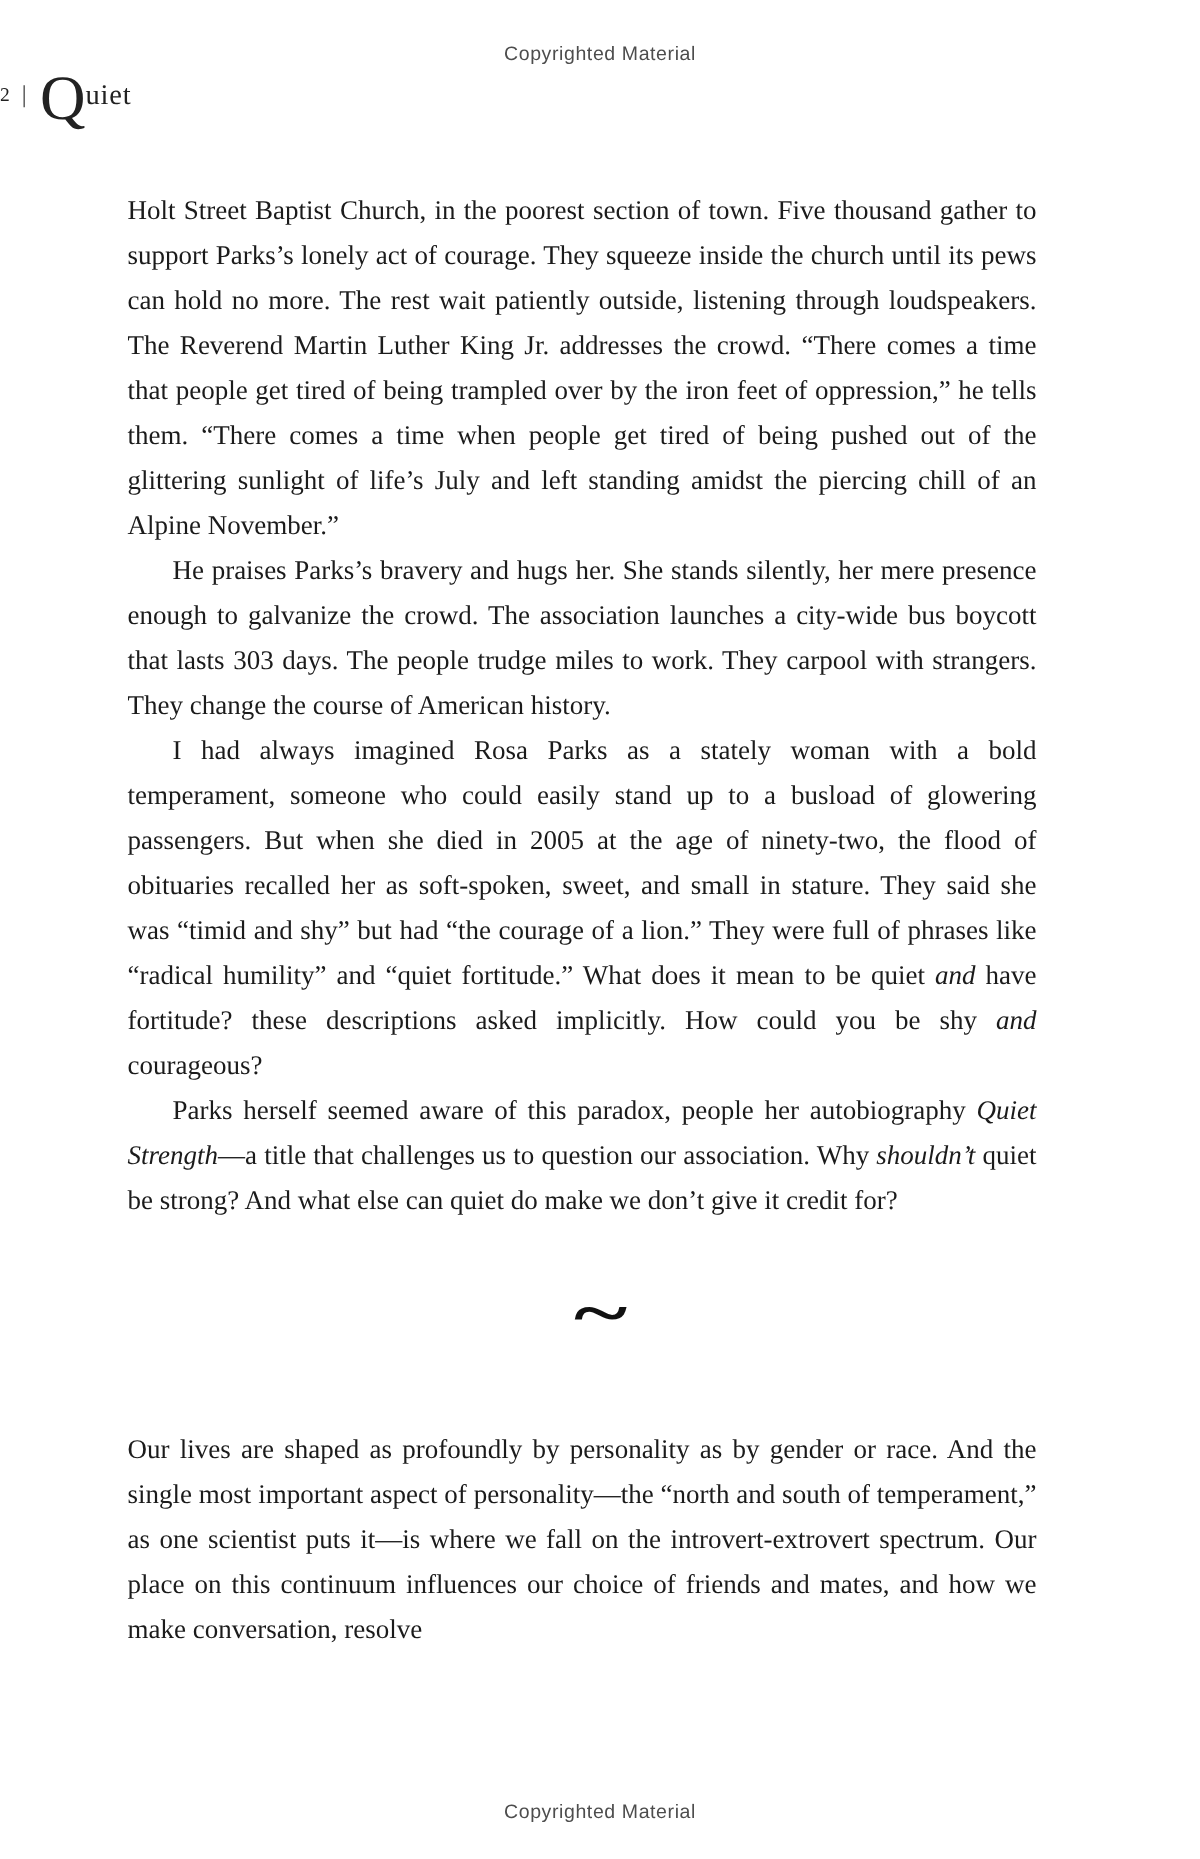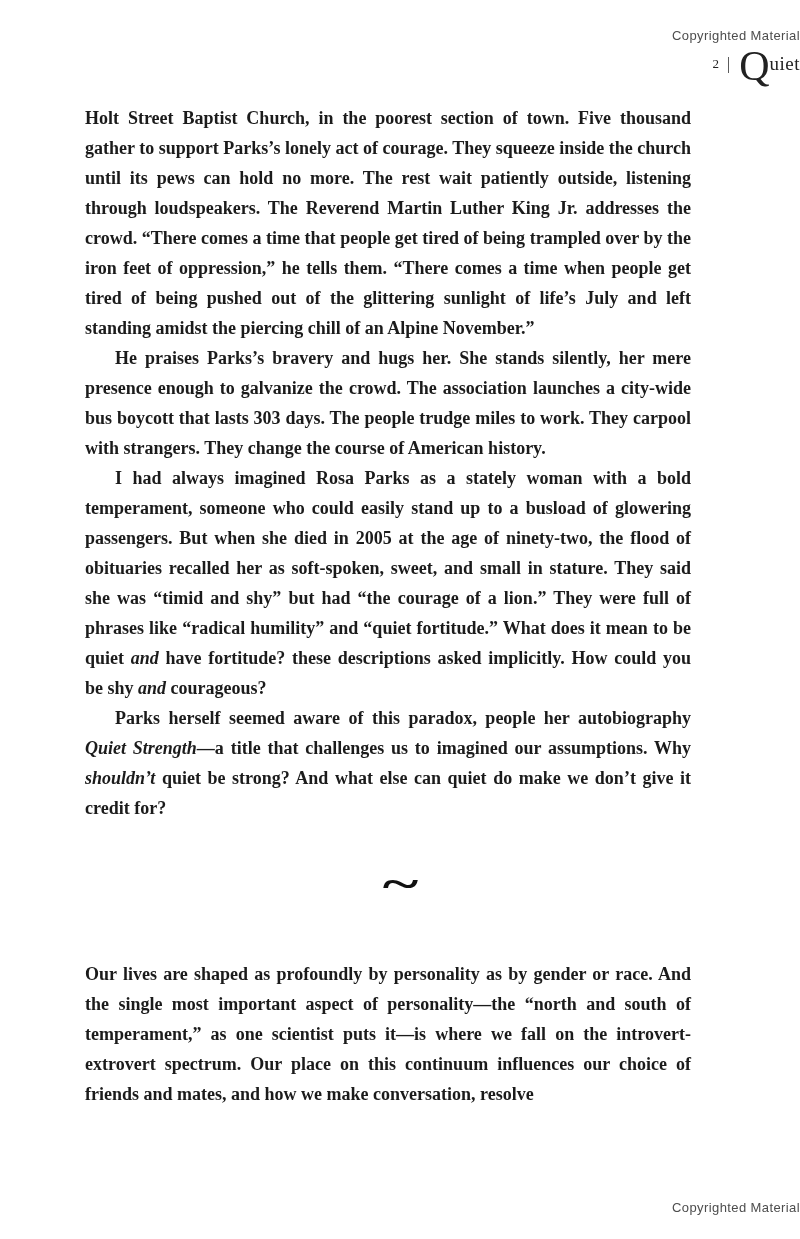--- a/index.html
+++ b/index.html
@@ -10,39 +10,39 @@
   .page {
     position: relative;
     width: 800px;
     height: 1239px;
     background: #ffffff;
     overflow: hidden;
     font-family: "Liberation Serif", serif;
     color: #1b1b1b;
   }
   .copyright {
-    text-align: right;
+    text-align: center;
     font-family: "Liberation Sans", sans-serif;
     font-size: 13px;
     letter-spacing: 0.4px;
     color: #4d4d4d;
   }
   .copyright.top {
     padding-top: 28px;
   }
   .copyright.bottom {
     position: absolute;
     bottom: 24px;
     left: 0;
     width: 100%;
   }
   .running-head {
     margin-top: 2px;
     height: 54px;
-    text-align: right;
+    text-align: left;
     color: #222222;
   }
   .running-head .pagenum {
     font-size: 13px;
     vertical-align: 6px;
     letter-spacing: 1px;
   }
   .running-head .sep {
     font-size: 16px;
     vertical-align: 5px;
@@ -55,24 +55,23 @@
     vertical-align: -6px;
   }
   .running-head .title-rest {
     font-size: 19px;
     vertical-align: 4px;
     letter-spacing: 0.5px;
   }
   .body-text {
     width: 606px;
     margin-left: 85px;
-    margin-top: 4px;
+    margin-top: 26px;
     font-size: 18px;
     line-height: 30px;
-    font-weight: bold;
   }
   .para {
     margin: 0;
     text-align: justify;
   }
   .para.indent {
     text-indent: 30px;
   }
   .italic {
     font-style: italic;
@@ -99,21 +98,21 @@
   <div class="copyright top">Copyrighted Material</div>
 
   <div class="running-head">
     <span class="pagenum">2</span><span class="sep">|</span><span class="title"><span class="title-initial">Q</span><span class="title-rest">uiet</span></span>
   </div>
 
   <div class="body-text">
       <p class="para"><span>Holt Street Baptist Church, in the poorest section of town. Five thousand gather to support Parks’s lonely act of courage. They squeeze inside the church until its pews can hold no more. The rest wait patiently outside, listening through loudspeakers. The Reverend Martin Luther King Jr. addresses the crowd. “There comes a time that people get tired of being trampled over by the iron feet of oppression,” he tells them. “There comes a time when people get tired of being pushed out of the glittering sunlight of life’s July and left standing amidst the piercing chill of an Alpine November.”</span></p>
       <p class="para indent"><span>He praises Parks’s bravery and hugs her. She stands silently, her mere presence enough to galvanize the crowd. The association launches a city-wide bus boycott that lasts 303 days. The people trudge miles to work. They carpool with strangers. They change the course of American history.</span></p>
       <p class="para indent"><span>I had always imagined Rosa Parks as a stately woman with a bold temperament, someone who could easily stand up to a busload of glowering passengers. But when she died in 2005 at the age of ninety-two, the flood of obituaries recalled her as soft-spoken, sweet, and small in stature. They said she was “timid and shy” but had “the courage of a lion.” They were full of phrases like “radical humility” and “quiet fortitude.” What does it mean to be quiet </span><span class="italic">and</span><span> have fortitude? these descriptions asked implicitly. How could you be shy </span><span class="italic">and</span><span> courageous?</span></p>
-      <p class="para indent"><span>Parks herself seemed aware of this paradox, people her autobiography </span><span class="italic">Quiet Strength</span><span>—a title that challenges us to imagined our assumptions. Why </span><span class="italic">shouldn’t</span><span> quiet be strong? And what else can quiet do make we don’t give it credit for?</span></p>
+      <p class="para indent"><span>Parks herself seemed aware of this paradox, people her autobiography </span><span class="italic">Quiet Strength</span><span>—a title that challenges us to question our association. Why </span><span class="italic">shouldn’t</span><span> quiet be strong? And what else can quiet do make we don’t give it credit for?</span></p>
     </div>
 
   <div class="section-break">
     <span class="tilde">~</span>
   </div>
 
   <div class="body-text">
       <p class="para"><span>Our lives are shaped as profoundly by personality as by gender or race. And the single most important aspect of personality—the “north and south of temperament,” as one scientist puts it—is where we fall on the introvert-extrovert spectrum. Our place on this continuum influences our choice of friends and mates, and how we make conversation, resolve</span></p>
     </div>
 

